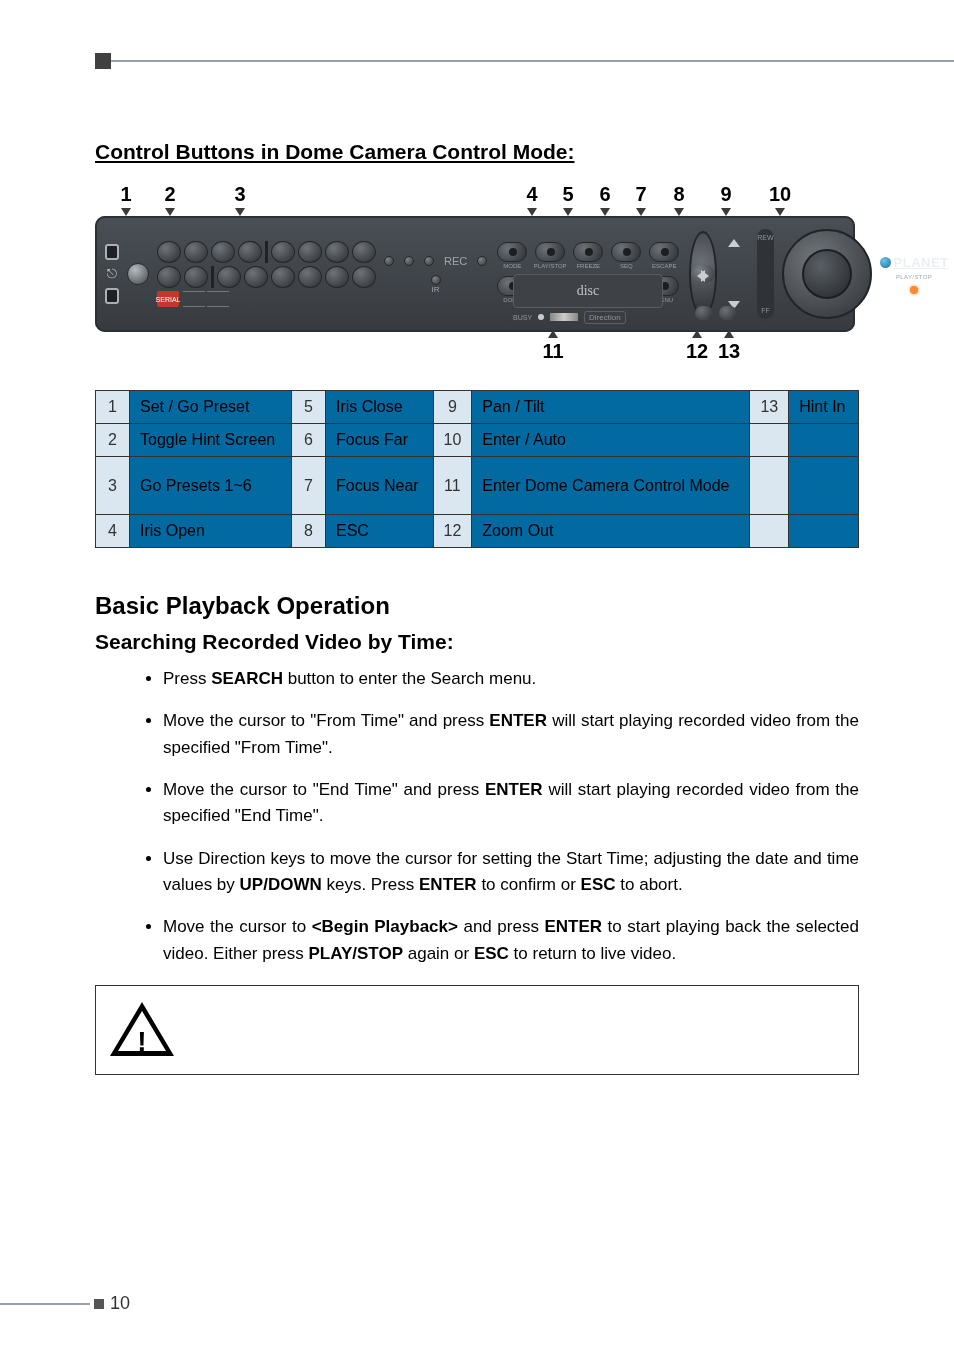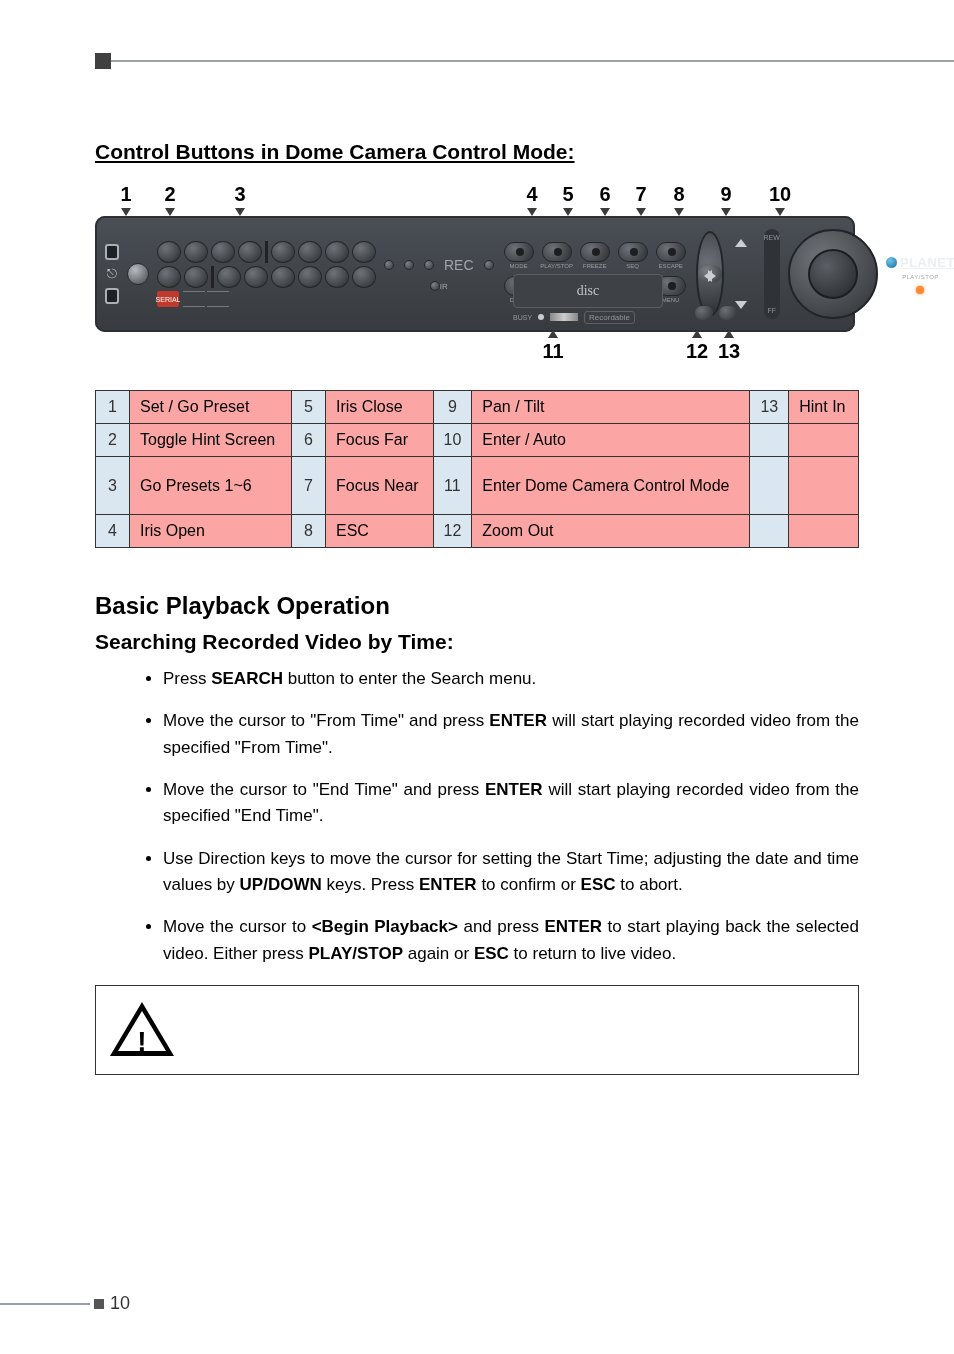--- a/index.html
+++ b/index.html
@@ -196,21 +196,21 @@
     border: 1px solid #333;
     padding: 7px 10px;
     vertical-align: middle;
   }
   table.map td.num {
     background: #dbe7f0;
     text-align: center;
     width: 34px;
     color: #333;
   }
-  table.map td.lbl { background: #fca5a5; }
+  table.map td.lbl { background: #0369a1; }
   .row-tall td { height: 58px; }
 
   
   .h2 {
     font-size: 24px;
     font-weight: bold;
     margin-top: 44px;
     margin-bottom: 10px;
     font-family: Arial, sans-serif;
   }
@@ -342,24 +342,24 @@
           <div style="flex:1;border-top:1px solid #777;border-bottom:1px solid #777;"></div>
           <div style="flex:1;border-top:1px solid #777;border-bottom:1px solid #777;"></div>
         </div>
       </div>
     </div>
     <div class="rec-area">
       <div class="row">
         <div class="little-dot"></div>
         <div class="little-dot"></div>
         <div class="little-dot"></div>
-        <span style="font-size:14px;">REC</span>
+        <span style="font-size:11px;">REC</span>
         <div class="little-dot"></div>
       </div>
-      <div style="display:flex;flex-direction:row;align-items:center;gap:0;">
+      <div style="display:flex;flex-direction:column;align-items:center;gap:0;">
         <div class="little-dot"></div>
         <span>IR</span>
       </div>
     </div>
     <div class="ctrl-grid">
       <div class="cg">
           <div class="oval"></div>
           <span>MODE</span>
         </div>
       <div class="cg">
@@ -429,21 +429,21 @@
   </div>
 
   <div style="position:relative; margin-top:-58px; margin-left:418px; width:200px;">
     <div class="disc-tray">
         <span>disc</span>
       </div>
     <div class="disc-sub">
       <span style="font-size:7px;">BUSY</span>
       <div style="width:6px;height:6px;border-radius:50%;background:#c7cbd0;"></div>
       <div style="width:28px;height:8px;background:linear-gradient(90deg,#888,#ccc,#888);"></div>
-      <span class="lbl">Recordable</span>
+      <span class="lbl">Direction</span>
     </div>
   </div>
   <div style="position:relative; margin-top:-20px; margin-left:600px; width:60px; display:flex; gap:6px;">
     <div style="width:18px;height:14px;border-radius:7px;background:radial-gradient(circle at 35% 30%,#6c7177,#2b2e32);"></div>
     <div style="width:18px;height:14px;border-radius:7px;background:radial-gradient(circle at 35% 30%,#6c7177,#2b2e32);"></div>
   </div>
 
   <div class="num-row-bottom" style="margin-top:10px;">
     <div style="width:438px;"></div>
     <div class="n" style="width:36px;"><div class="arrow-up"></div><span>11</span></div>

